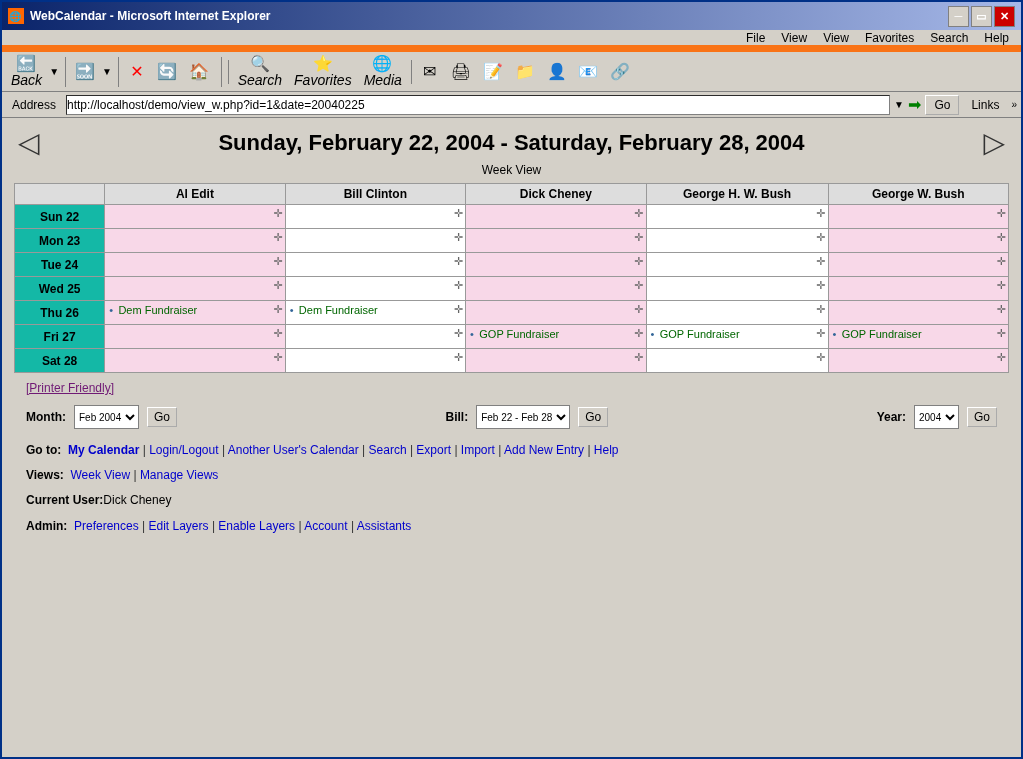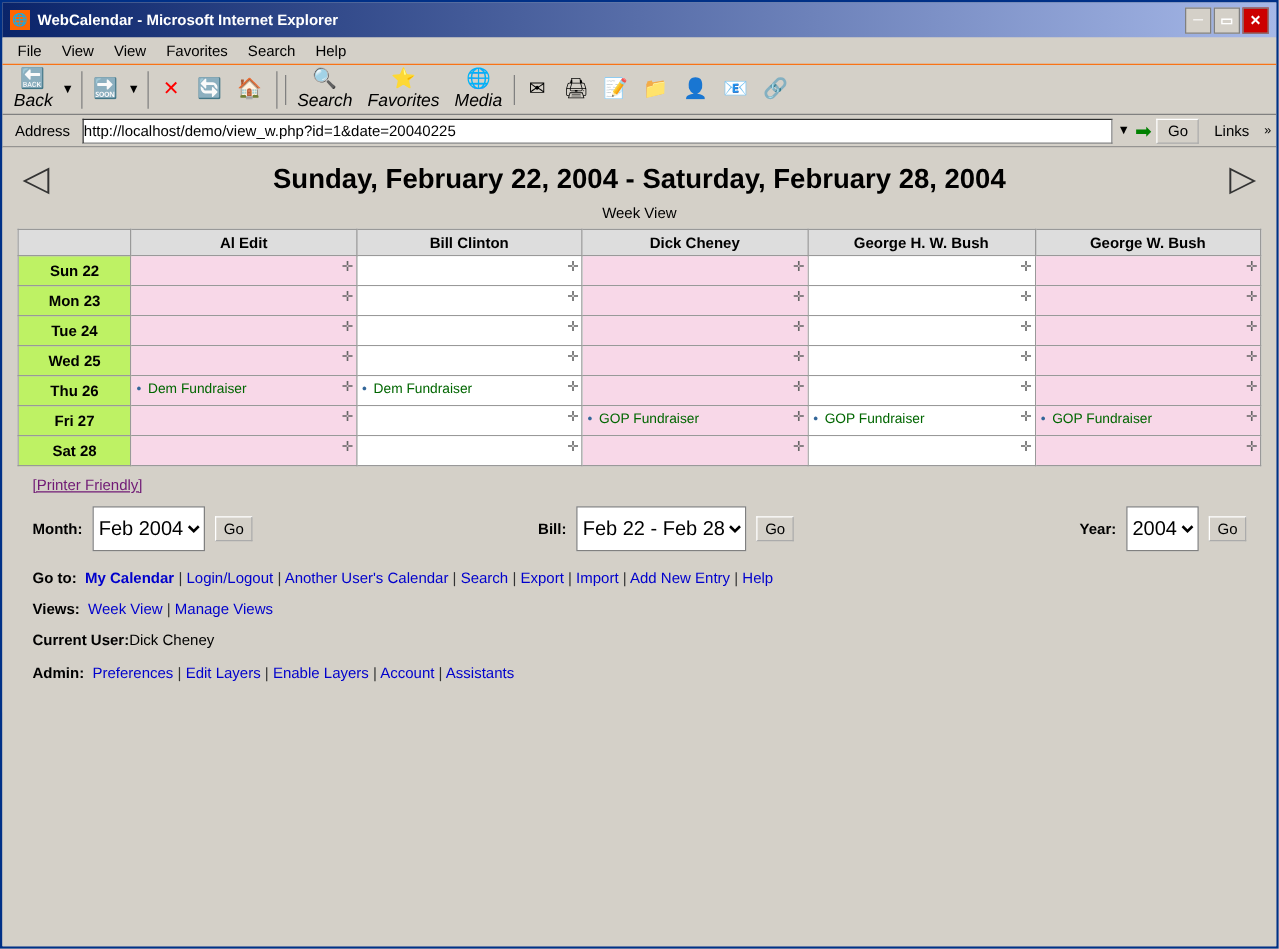--- a/index.html
+++ b/index.html
@@ -8,21 +8,21 @@
     
     .window { width: 1023px; height: 759px; border: 2px solid #003087; display: flex; flex-direction: column; }
     .title-bar { background: linear-gradient(to right, #0a246a, #a6b8e8); height: 28px; display: flex; align-items: center; padding: 0 6px; color: white; font-size: 12px; font-weight: bold; }
     .title-bar-icon { width: 16px; height: 16px; margin-right: 6px; background: #ff6600; display: inline-flex; align-items: center; justify-content: center; font-size: 10px; }
     .title-bar-text { flex: 1; }
     .title-bar-buttons { display: flex; gap: 2px; }
     .tb-btn { width: 21px; height: 21px; background: #d4d0c8; border: 1px solid #808080; display: flex; align-items: center; justify-content: center; font-size: 11px; cursor: pointer; font-weight: bold; }
     .tb-btn.close { background: #cc0000; color: white; }
 
     
-    .menu-bar { background: #d4d0c8; border-bottom: 1px solid #f97316; height: 22px; display: flex; align-items: center; padding: 0 4px; }
+    .menu-bar { background: #d4d0c8; border-bottom: 7px solid #f97316; height: 22px; display: flex; align-items: center; padding: 0 4px; justify-content: flex-end; }
     .menu-item { padding: 2px 8px; cursor: pointer; font-size: 12px; }
 
     
     .toolbar { background: #d4d0c8; border-bottom: 1px solid #808080; height: 40px; display: flex; align-items: center; padding: 2px 4px; gap: 2px; }
     .tb-group { display: flex; align-items: center; gap: 2px; border-right: 1px solid #808080; padding-right: 6px; margin-right: 2px; }
     .tool-btn { height: 30px; background: #d4d0c8; border: 1px solid transparent; display: flex; flex-direction: column; align-items: center; justify-content: center; cursor: pointer; padding: 2px 4px; font-size: 10px; min-width: 28px; }
     .tool-icon { font-size: 16px; line-height: 1; }
     .tool-label { font-size: 14px; font-style: italic; }
     .separator { width: 1px; height: 24px; background: #808080; margin: 0 2px; }
 
@@ -43,37 +43,37 @@
 
     
     .nav-header { display: flex; align-items: center; justify-content: space-between; margin-bottom: 4px; }
     .nav-arrow { font-size: 28px; cursor: pointer; color: #333; background: none; border: none; padding: 0 4px; }
     .nav-title { font-size: 22px; font-weight: bold; text-align: center; flex: 1; }
     .view-label { text-align: center; font-size: 12px; margin-bottom: 6px; }
 
     
     .cal-table { width: 100%; border-collapse: collapse; background: white; border: 1px solid #666; }
     .cal-table th { background: #ddd; border: 1px solid #999; padding: 3px 6px; font-size: 12px; font-weight: bold; text-align: center; }
-    .cal-table td.day-label { background: #bef264; border: 1px solid #999; padding: 3px 6px; font-size: 12px; font-weight: bold; text-align: center; min-width: 60px; white-space: nowrap; }
+    .cal-table td.day-label { background: #14b8a6; border: 1px solid #999; padding: 3px 6px; font-size: 12px; font-weight: bold; text-align: center; min-width: 60px; white-space: nowrap; }
     .cal-table td.cal-cell { border: 1px solid #999; padding: 2px 4px; min-width: 120px; height: 24px; vertical-align: top; position: relative; }
     .cal-cell.pink { background: #f8d8e8; }
     .cal-cell.white { background: white; }
     .add-icon { position: absolute; right: 2px; top: 2px; color: #666; cursor: pointer; font-size: 11px; }
     .event-link { color: #006600; font-size: 11px; text-decoration: none; }
     .event-dot { color: #336699; font-size: 11px; margin-right: 2px; }
 
     
     .bottom-section { padding: 8px 12px; }
     .printer-friendly { margin-bottom: 10px; }
     .pf-link { color: #701a75; text-decoration: underline; cursor: pointer; font-size: 12px; }
 
     
     .nav-controls { display: flex; align-items: center; gap: 8px; margin-bottom: 12px; }
     .nav-controls label { font-weight: bold; font-size: 12px; }
-    .nav-select { height: 36px; border: 1px solid #808080; background: white; font-size: 16px; }
+    .nav-select { height: 24px; border: 1px solid #808080; background: white; font-size: 10px; }
     .nav-go { height: 20px; padding: 0 6px; background: #d4d0c8; border: 1px outset #ffffff; cursor: pointer; font-size: 12px; }
     .nav-spacer { flex: 1; }
 
     
     .links-section { margin-bottom: 6px; font-size: 12px; line-height: 1.6; }
     .links-section .section-label { font-weight: bold; }
     .links-section a { color: #0000cc; text-decoration: none; }
     .link-separator { color: #333; }
     .current-user-label { font-weight: bold; }
 

